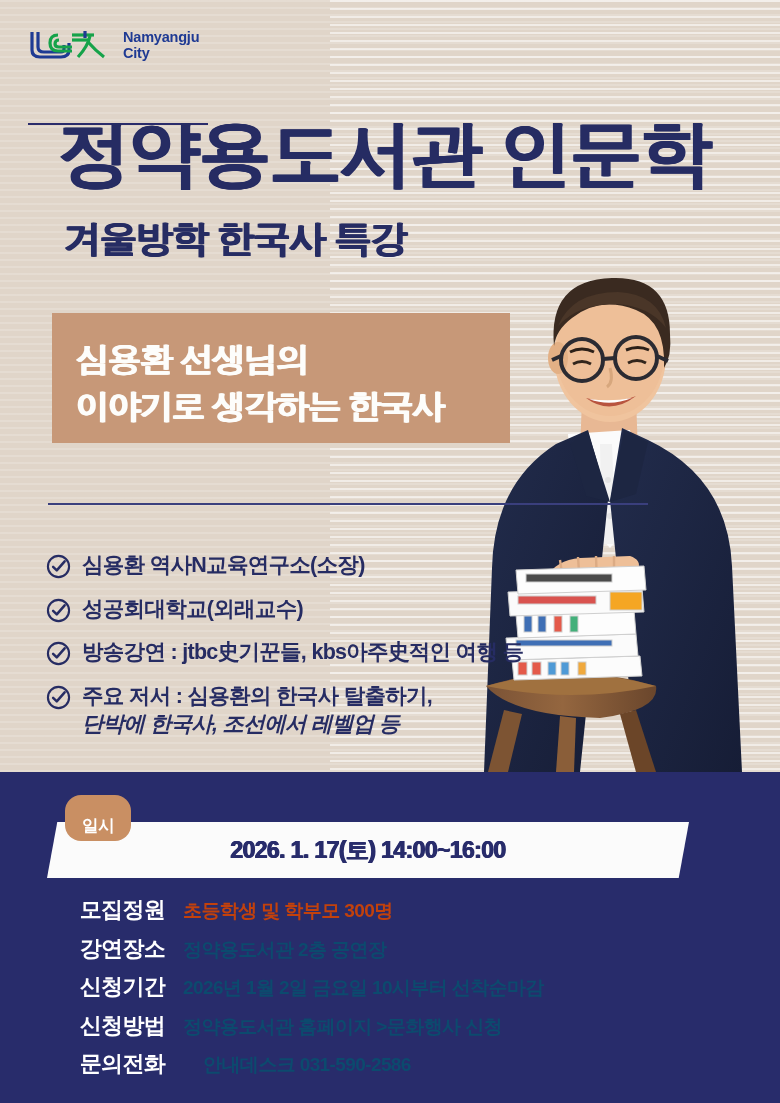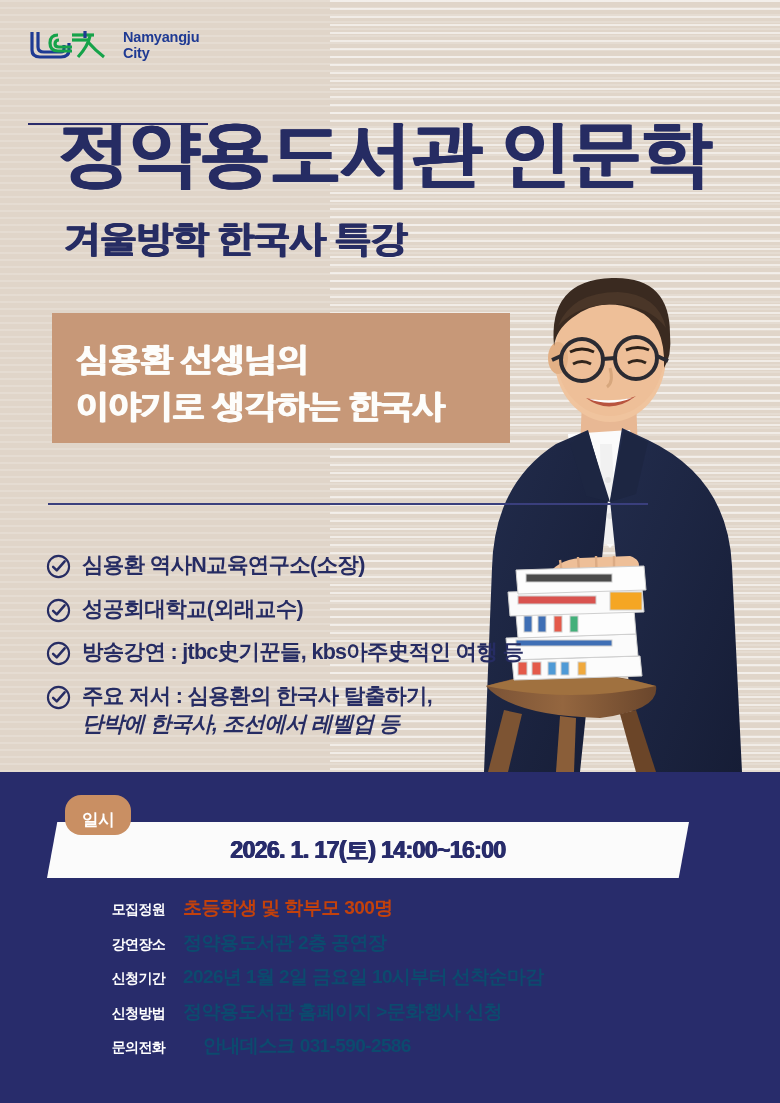--- a/index.html
+++ b/index.html
@@ -185,21 +185,21 @@
     font-size: 23px;
     font-weight: 900;
     letter-spacing: -0.6px;
     white-space: nowrap;
     text-shadow: .6px 0 0 #282c6b, -.6px 0 0 #282c6b;
   }
   .badge {
     position: absolute;
     left: 65px;
     top: 795px;
-    padding: 14px 17px 5px;
+    padding: 20px 17px 5px;
     background: #c98f63;
     border-radius: 16px;
     color: #ffffff;
     font-size: 16.5px;
     font-weight: 900;
     letter-spacing: -0.3px;
     line-height: 1.25;
   }
 
   
@@ -215,21 +215,21 @@
     margin-bottom: 8.5px;
   }
   .row:last-child { margin-bottom: 0; gap: 20px; }
   .rk {
     width: 183px;
     flex: 0 0 183px;
     text-align: right;
     padding-right: 18px;
     box-sizing: border-box;
     color: #ffffff;
-    font-size: 14px;
+    font-size: 22px;
     font-weight: 900;
     letter-spacing: -0.7px;
     white-space: nowrap;
   }
   .rv {
     color: #0c4a6e;
     font-size: 19px;
     font-weight: 700;
     letter-spacing: -0.6px;
     white-space: nowrap;

